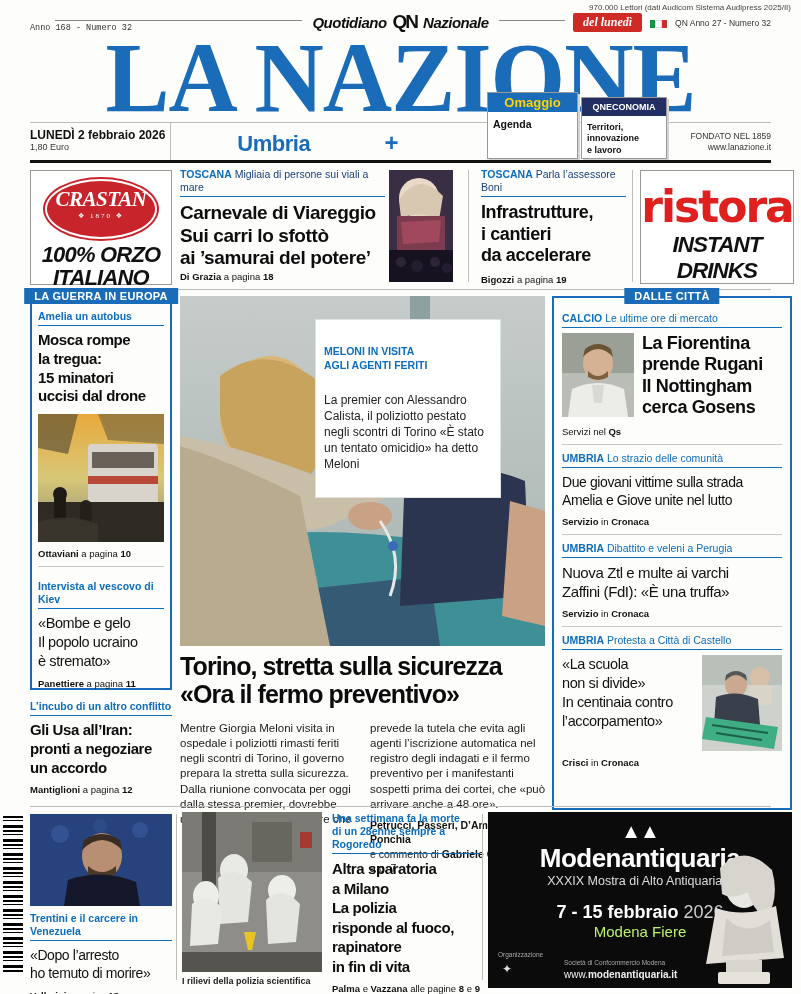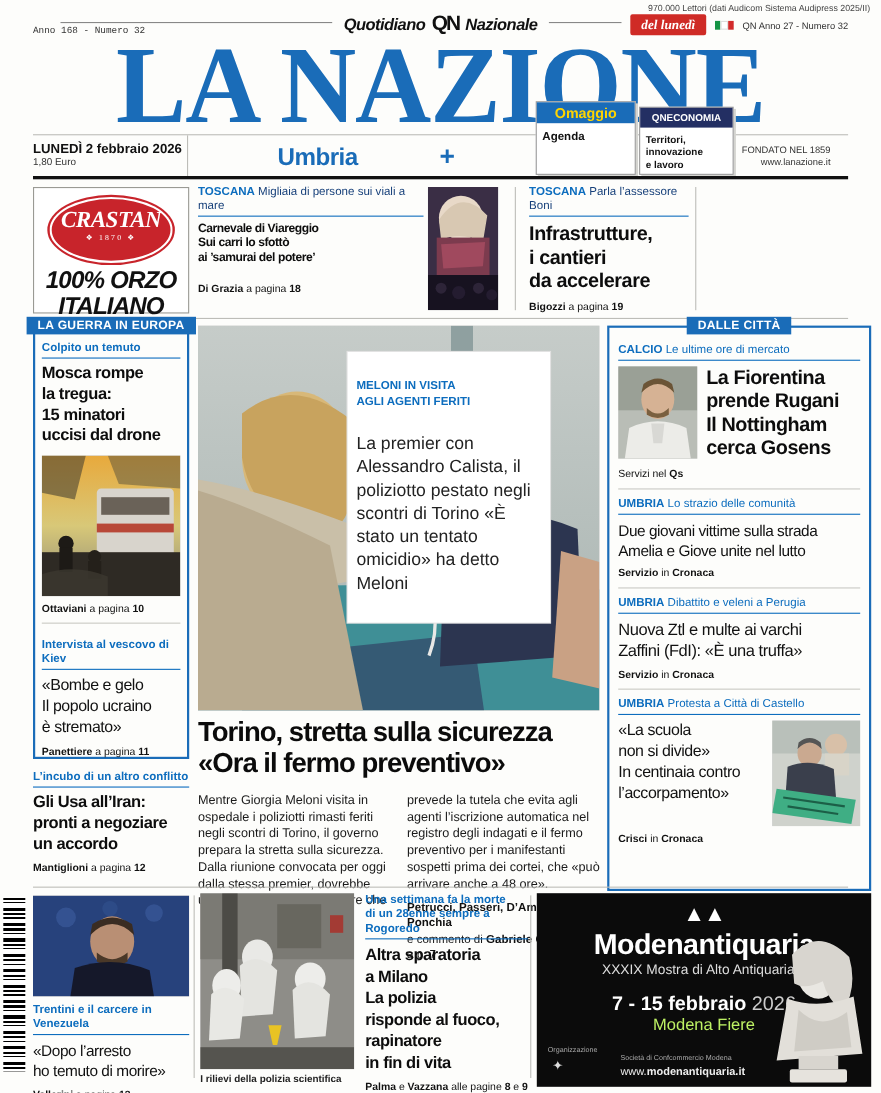--- a/index.html
+++ b/index.html
@@ -57,21 +57,21 @@
   .modena .mtitle{font-weight:bold;font-size:26px;letter-spacing:-0.5px;}
   .modena .msub{font-size:12.5px;color:#ddd;}
   .modena .mdates{font-size:18px;font-weight:bold;margin-top:14px;}
   .modena .mdates .yr{font-weight:normal;color:#ccc;}
   .modena .mplace{font-size:15px;color:#bef264;}
   .modena .msmall{font-size:6.5px;color:#aaa;text-align:left;}
   .modena .msite{font-size:10px;color:#eee;text-align:left;}
   .caption{font-size:9px;font-weight:bold;color:#222;}
   .overlay{background:#fff;padding:7px 8px;box-shadow:0 0 0 1px #e2e2e2;}
   .overlay .ot{color:#0d6dbe;font-weight:bold;font-size:10.5px;line-height:1.3;margin-bottom:3px;}
-  .overlay .ob{font-size:16px;line-height:1.32;color:#222;}
+  .overlay .ob{font-size:12px;line-height:1.32;color:#222;}
   .mainhl{font-size:25px;font-weight:bold;letter-spacing:-0.9px;line-height:1.13;color:#0b0b0b;}
   .body-col{font-size:11.5px;line-height:1.33;color:#1a1a1a;}
   .barcode{background:repeating-linear-gradient(180deg,#000 0 2px,#fff 2px 4px,#000 4px 5px,#fff 5px 9px,
            #000 9px 12px,#fff 12px 14px);}
   .photo{overflow:hidden;background:#ccc;}
   .photo svg{display:block;}
 </style>
 </head>
 <body>
 
@@ -90,25 +90,25 @@
   </div>
 
   <div class="abs masthead" style="top:33px;left:0;width:801px;text-align:center;">LA NAZIONE</div>
 
   <div class="abs strip" style="top:122px;left:30px;width:741px;height:38px;">
     <div class="abs" style="top:5px;left:0;">
       <div class="date">LUNEDÌ 2 febbraio 2026</div>
       <div class="price">1,80 Euro</div>
     </div>
     <div class="abs vline" style="top:0;left:140px;height:38px;"></div>
-    <div class="abs" style="top:6px;left:148px;width:310px;text-align:center;">
+    <div class="abs" style="top:6px;left:133px;width:310px;text-align:center;">
       <span class="edition">Umbria</span>
       <span class="plus" style="margin-left:70px;">+</span>
     </div>
-    <div class="abs founded" style="top:8px;right:16px;">
+    <div class="abs founded" style="top:8px;right:0;">
       <div>FONDATO NEL 1859</div>
       <div>www.lanazione.it</div>
     </div>
   </div>
 
   <div class="abs promo" style="top:92px;left:487px;width:89px;height:65px;">
     <div class="ph">Omaggio</div>
     <div class="pb">Agenda</div>
   </div>
   <div class="abs promo" style="top:97px;left:581px;width:84px;height:60px;">
@@ -124,24 +124,24 @@
     <div class="crastan-oval" style="margin:8px auto 4px;width:112px;height:52px;padding-top:8px;box-shadow:0 0 0 2px #c8242b, inset 0 0 0 2px #fff;">
       <div class="crastan-word">CRASTAN</div>
       <div class="crastan-year">❖ 1870 ❖</div>
     </div>
     <div class="orzo pre">100% ORZO
 ITALIANO</div>
   </div>
 
   <div class="abs" style="top:168px;left:180px;width:205px;">
     <div class="kick"><span>TOSCANA</span><span class="rest" style="color:#17407a;"> Migliaia di persone sui viali a mare</span></div>
-    <div class="hl pre" style="font-size:11px;line-height:1.18;">Carnevale di Viareggio
+    <div class="hl pre" style="font-size:19px;line-height:1.18;">Carnevale di Viareggio
 Sui carri lo sfottò
 ai ’samurai del potere’</div>
-    <div class="by" style="margin-top:16px;"><b>Di Grazia</b><span> a pagina </span><b>18</b></div>
+    <div class="by" style="margin-top:2px;"><b>Di Grazia</b><span> a pagina </span><b>18</b></div>
   </div>
 
   <div class="abs photo" style="top:170px;left:389px;width:64px;height:112px;">
     <svg width="64" height="112" viewBox="0 0 64 112">
       <rect width="64" height="112" fill="#3a2e45"></rect>
       <circle cx="30" cy="28" r="20" fill="#e8d9c8"></circle>
       <path d="M10 30 Q30 0 54 26 L50 50 Q30 40 12 48 Z" fill="#d8c8b2"></path>
       <rect x="8" y="46" width="48" height="34" fill="#7c3b4e"></rect>
       <path d="M12 52 L52 50 L50 72 L14 74 Z" fill="#a0495e"></path>
       <rect y="80" width="64" height="32" fill="#171220"></rect>
@@ -157,27 +157,31 @@
   <div class="abs" style="top:168px;left:481px;width:145px;">
     <div class="kick"><span>TOSCANA</span><span class="rest" style="color:#17407a;"> Parla l’assessore Boni</span></div>
     <div class="hl pre" style="font-size:18px;line-height:1.2;">Infrastrutture,
 i cantieri
 da accelerare</div>
     <div class="by" style="margin-top:7px;"><b>Bigozzi</b><span> a pagina </span><b>19</b></div>
   </div>
 
   <div class="abs vline" style="top:170px;left:632px;height:112px;"></div>
 
+  <div class="abs adbox" style="top:170px;left:640px;width:152px;height:112px;text-align:center;">
+    <div class="ristora-name" style="margin-top:10px;">ristora</div>
+    <div class="ristora-tag">INSTANT DRINKS</div>
+  </div>
 
   <div class="abs hairline" style="top:289px;left:30px;width:741px;"></div>
 
   <div class="abs boxblue" style="top:296px;left:30px;width:138px;height:390px;">
     <div class="abs boxhead" style="top:-10px;left:50%;transform:translateX(-50%);white-space:nowrap;">LA GUERRA IN EUROPA</div>
     <div style="padding:12px 6px 6px;">
-      <div class="kick">Colpito un temuto</div>
+      <div class="kick">Amelia un autobus</div>
       <div class="hl pre" style="font-size:15px;line-height:1.25;">Mosca rompe
 la tregua:
 15 minatori
 uccisi dal drone</div>
       <div class="photo" style="width:126px;height:128px;margin-top:8px;">
         <svg width="126" height="128" viewBox="0 0 126 128">
           <defs>
               <linearGradient id="sky" x1="0" y1="0" x2="0" y2="1">
             <stop offset="0" stop-color="#e8a93c"></stop>
                 <stop offset="0.5" stop-color="#d8c878"></stop>

